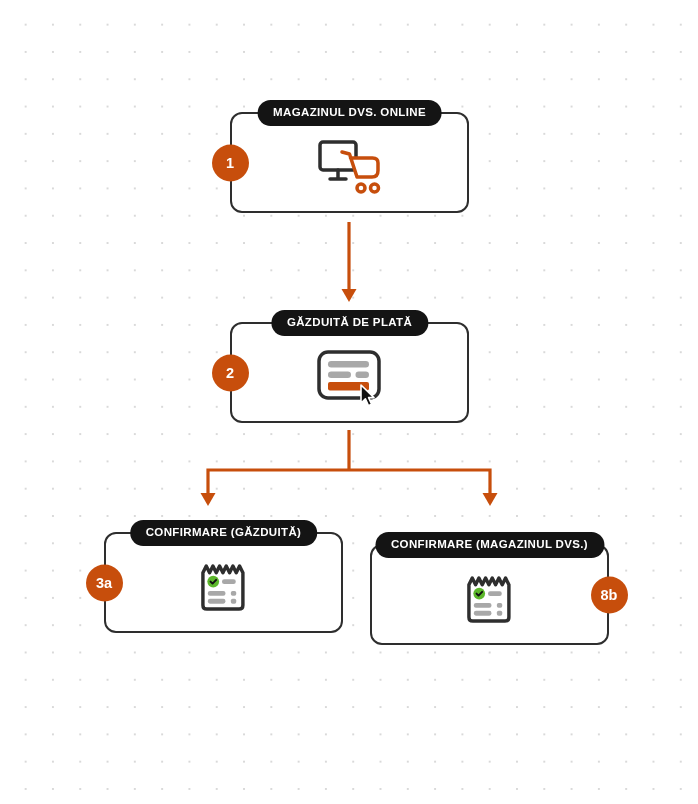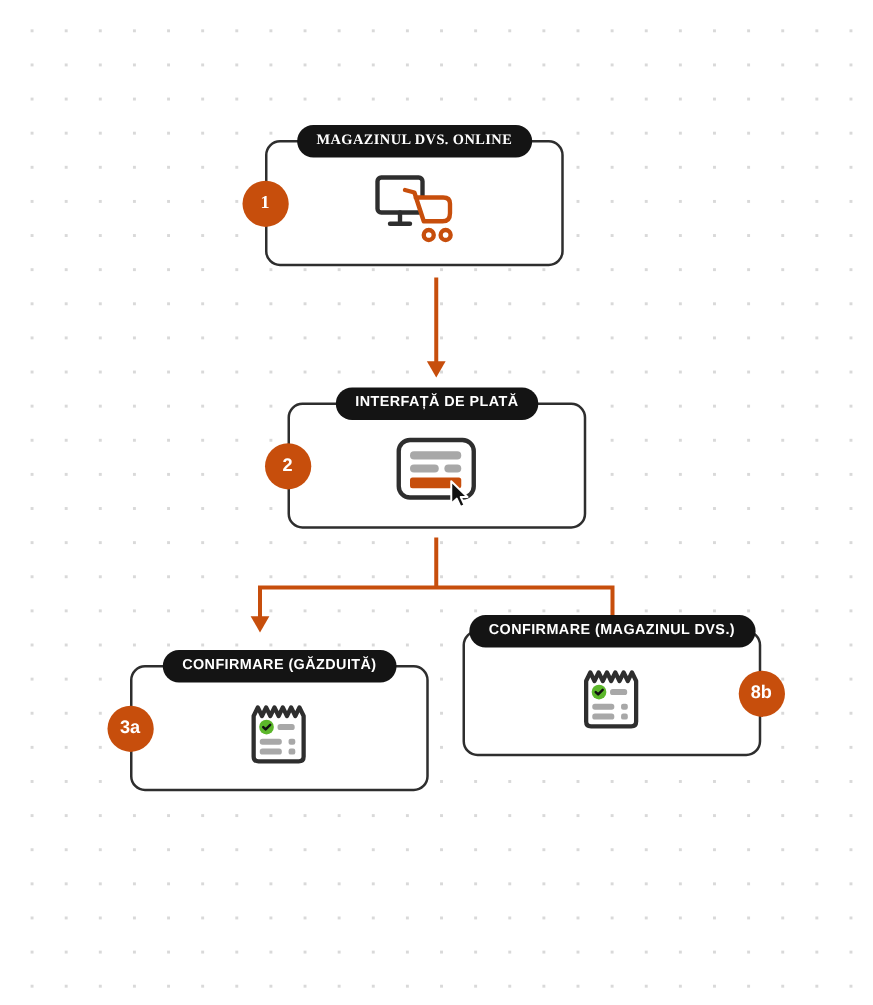--- a/index.html
+++ b/index.html
@@ -58,35 +58,35 @@
 <body>
 
 <svg id="connector-layer" viewBox="0 0 698 804" xmlns="http://www.w3.org/2000/svg">
   <path class="conn" d="M349 222 V290"></path>
   <polygon class="conn-head" points="341.5,289 356.5,289 349,302"></polygon>
   <path class="conn" d="M349 430 V471.6 M206.4 470 H491.6 M208 470 V494 M490 470 V494"></path>
   <polygon class="conn-head" points="200.5,493 215.5,493 208,506"></polygon>
   <polygon class="conn-head" points="482.5,493 497.5,493 490,506"></polygon>
 </svg>
 
-<div class="node" style="left:212px;top:112px;font-family:Liberation Serif, serif;">
+<div class="node" style="left:230px;top:112px;">
   <div class="pill">MAGAZINUL DVS. ONLINE</div>
   <div class="badge left">1</div>
   <svg class="icon" width="66" height="58" viewBox="0 0 66 58" xmlns="http://www.w3.org/2000/svg">
     <rect class="st-dark" x="3" y="3" width="36" height="28" rx="3"></rect>
     <path class="st-dark" d="M21 31 V39"></path>
     <path class="st-dark" d="M13 40 H29"></path>
     <path class="st-orange" d="M25 13 L32.5 15 L40 38 H55 Q61 38 61 31.5 V24 Q61 19 55.5 19 H33.5"></path>
     <circle class="st-orange" cx="44" cy="49" r="4"></circle>
     <circle class="st-orange" cx="57.5" cy="49" r="4"></circle>
   </svg>
 </div>
 
 <div class="node" style="left:230px;top:322px;">
-  <div class="pill">INTERFAȚĂ DE PLATĂ</div>
+  <div class="pill">GĂZDUITĂ DE PLATĂ</div>
   <div class="badge left">2</div>
   <svg class="icon" width="68" height="60" viewBox="0 0 68 60" xmlns="http://www.w3.org/2000/svg">
     <rect class="st-dark-fill" x="3" y="4" width="60" height="46" rx="9"></rect>
     <rect class="f-gray" x="12" y="13" width="41" height="6.5" rx="3.2"></rect>
     <rect class="f-gray" x="12" y="23.5" width="23" height="6.5" rx="3.2"></rect>
     <rect class="f-gray" x="39.5" y="23.5" width="13.5" height="6.5" rx="3.2"></rect>
     <rect class="f-orange" x="12" y="34" width="41" height="8.5" rx="2"></rect>
     <polygon class="cursor-shape" points="45,37 45,55 49.4,50.9 52.4,57.6 55.6,56.1 52.6,49.6 58,49.6"></polygon>
   </svg>
 </div>
@@ -99,21 +99,21 @@
     <circle class="f-green" cx="14.5" cy="21" r="6"></circle>
     <path class="check-stroke" d="M11.8 21 L13.8 23 L17.5 19.2"></path>
     <rect class="f-gray" x="23.5" y="18.5" width="14" height="5" rx="2.2"></rect>
     <rect class="f-gray" x="9" y="30.5" width="18" height="5" rx="2.2"></rect>
     <rect class="f-gray" x="32.5" y="30.5" width="5.5" height="5" rx="1.8"></rect>
     <rect class="f-gray" x="9" y="38.5" width="18" height="5" rx="2.2"></rect>
     <rect class="f-gray" x="32.5" y="38.5" width="5.5" height="5" rx="1.8"></rect>
   </svg>
 </div>
 
-<div class="node" style="left:370px;top:504px;">
+<div class="node" style="left:370px;top:544px;">
   <div class="pill">CONFIRMARE (MAGAZINUL DVS.)</div>
   <div class="badge right">8b</div>
   <svg class="icon" width="49" height="53" viewBox="0 0 50 54" xmlns="http://www.w3.org/2000/svg">
     <path class="st-dark-fill" stroke-width="3.2" d="M4 12 L7.4 5 L10.8 12 L14.2 5 L17.6 12 L21 5 L24.4 12 L27.8 5 L31.2 12 L34.6 5 L38 12 L41.4 5 L44.8 12 V45 Q44.8 49 40.8 49 H8 Q4 49 4 45 Z"></path>
     <circle class="f-green" cx="14.5" cy="21" r="6"></circle>
     <path class="check-stroke" d="M11.8 21 L13.8 23 L17.5 19.2"></path>
     <rect class="f-gray" x="23.5" y="18.5" width="14" height="5" rx="2.2"></rect>
     <rect class="f-gray" x="9" y="30.5" width="18" height="5" rx="2.2"></rect>
     <rect class="f-gray" x="32.5" y="30.5" width="5.5" height="5" rx="1.8"></rect>
     <rect class="f-gray" x="9" y="38.5" width="18" height="5" rx="2.2"></rect>

